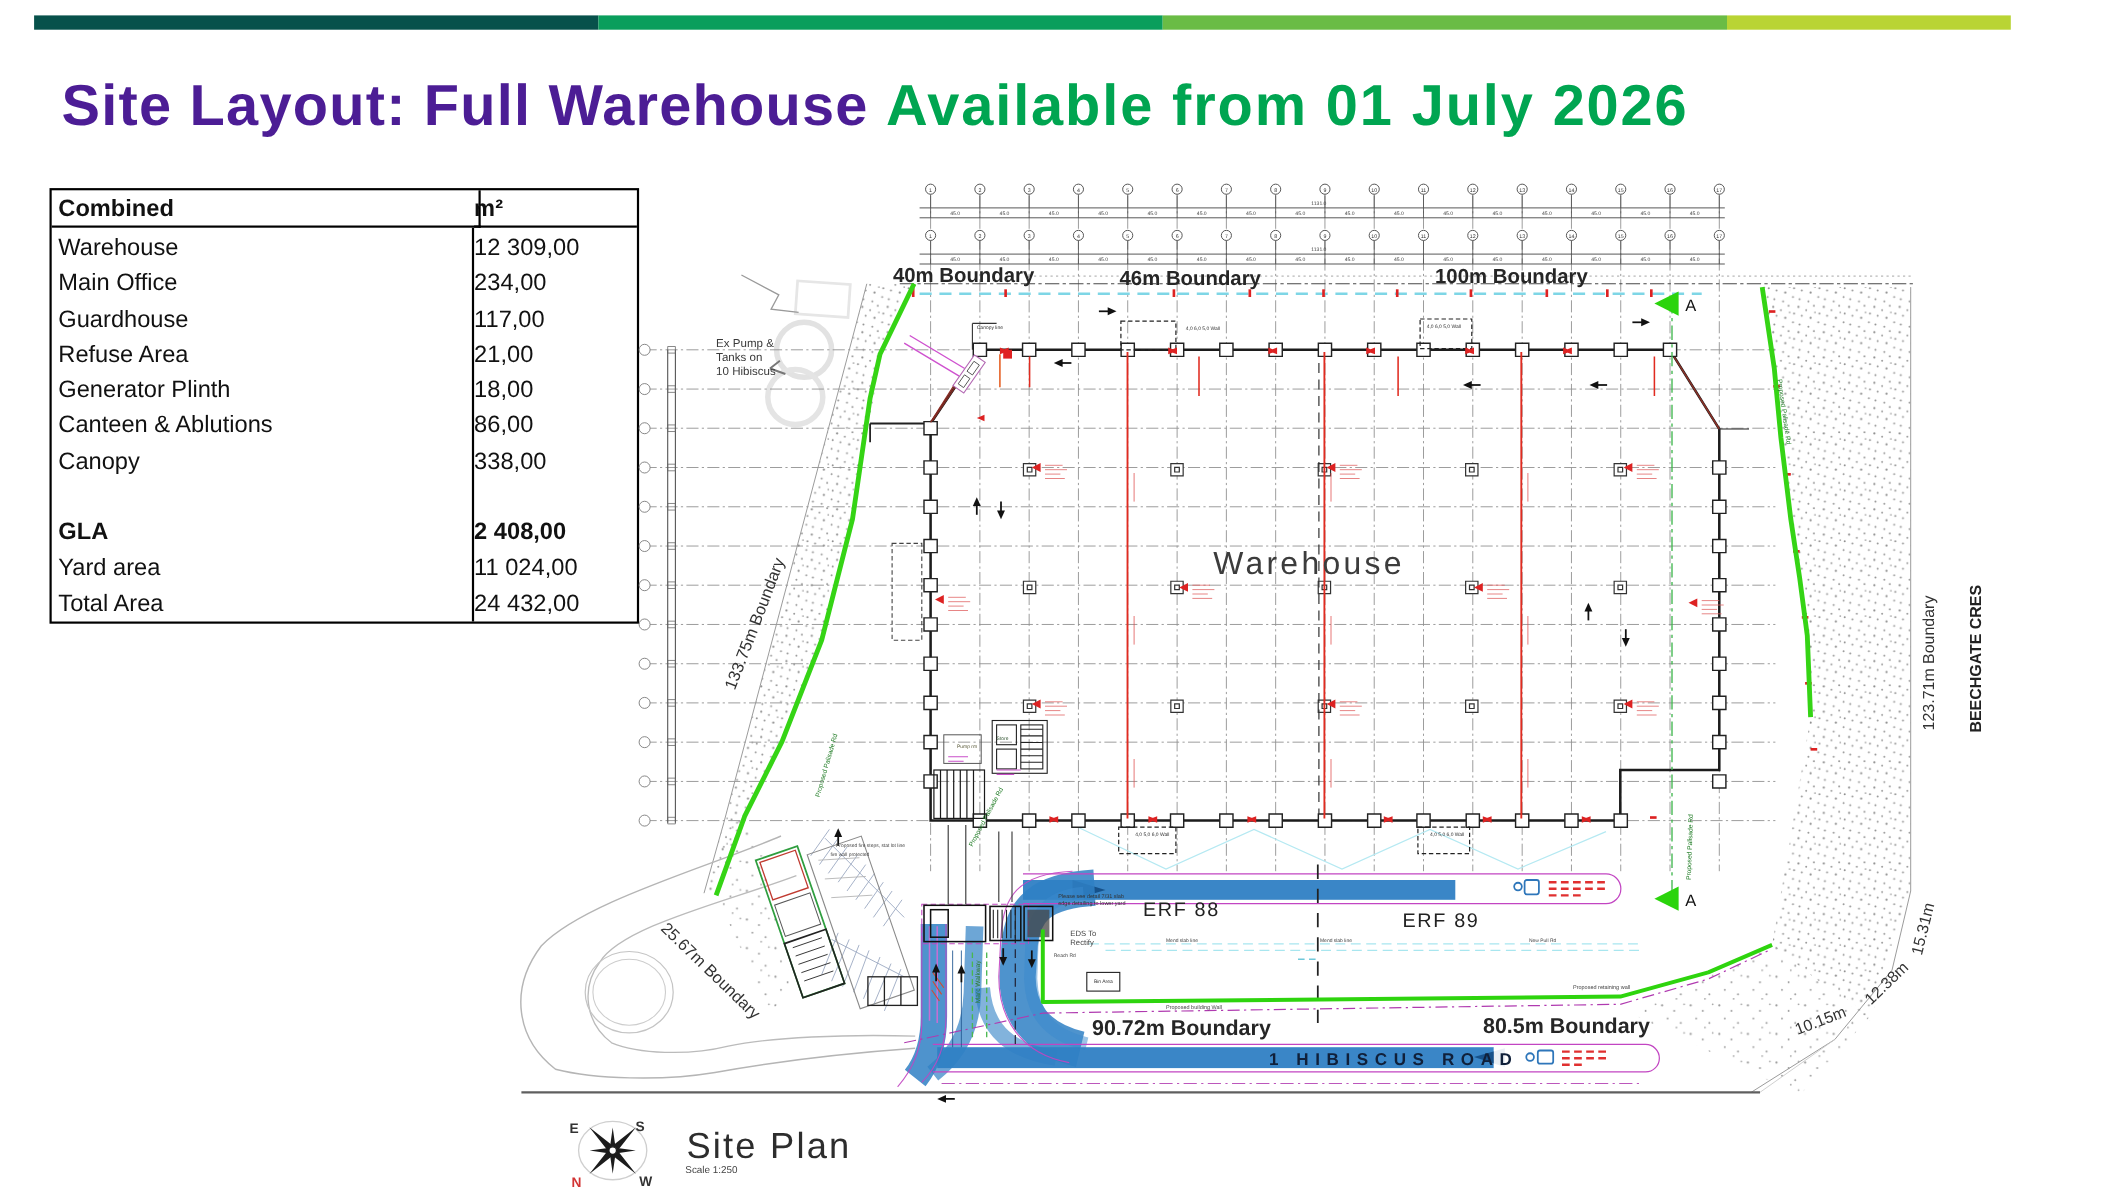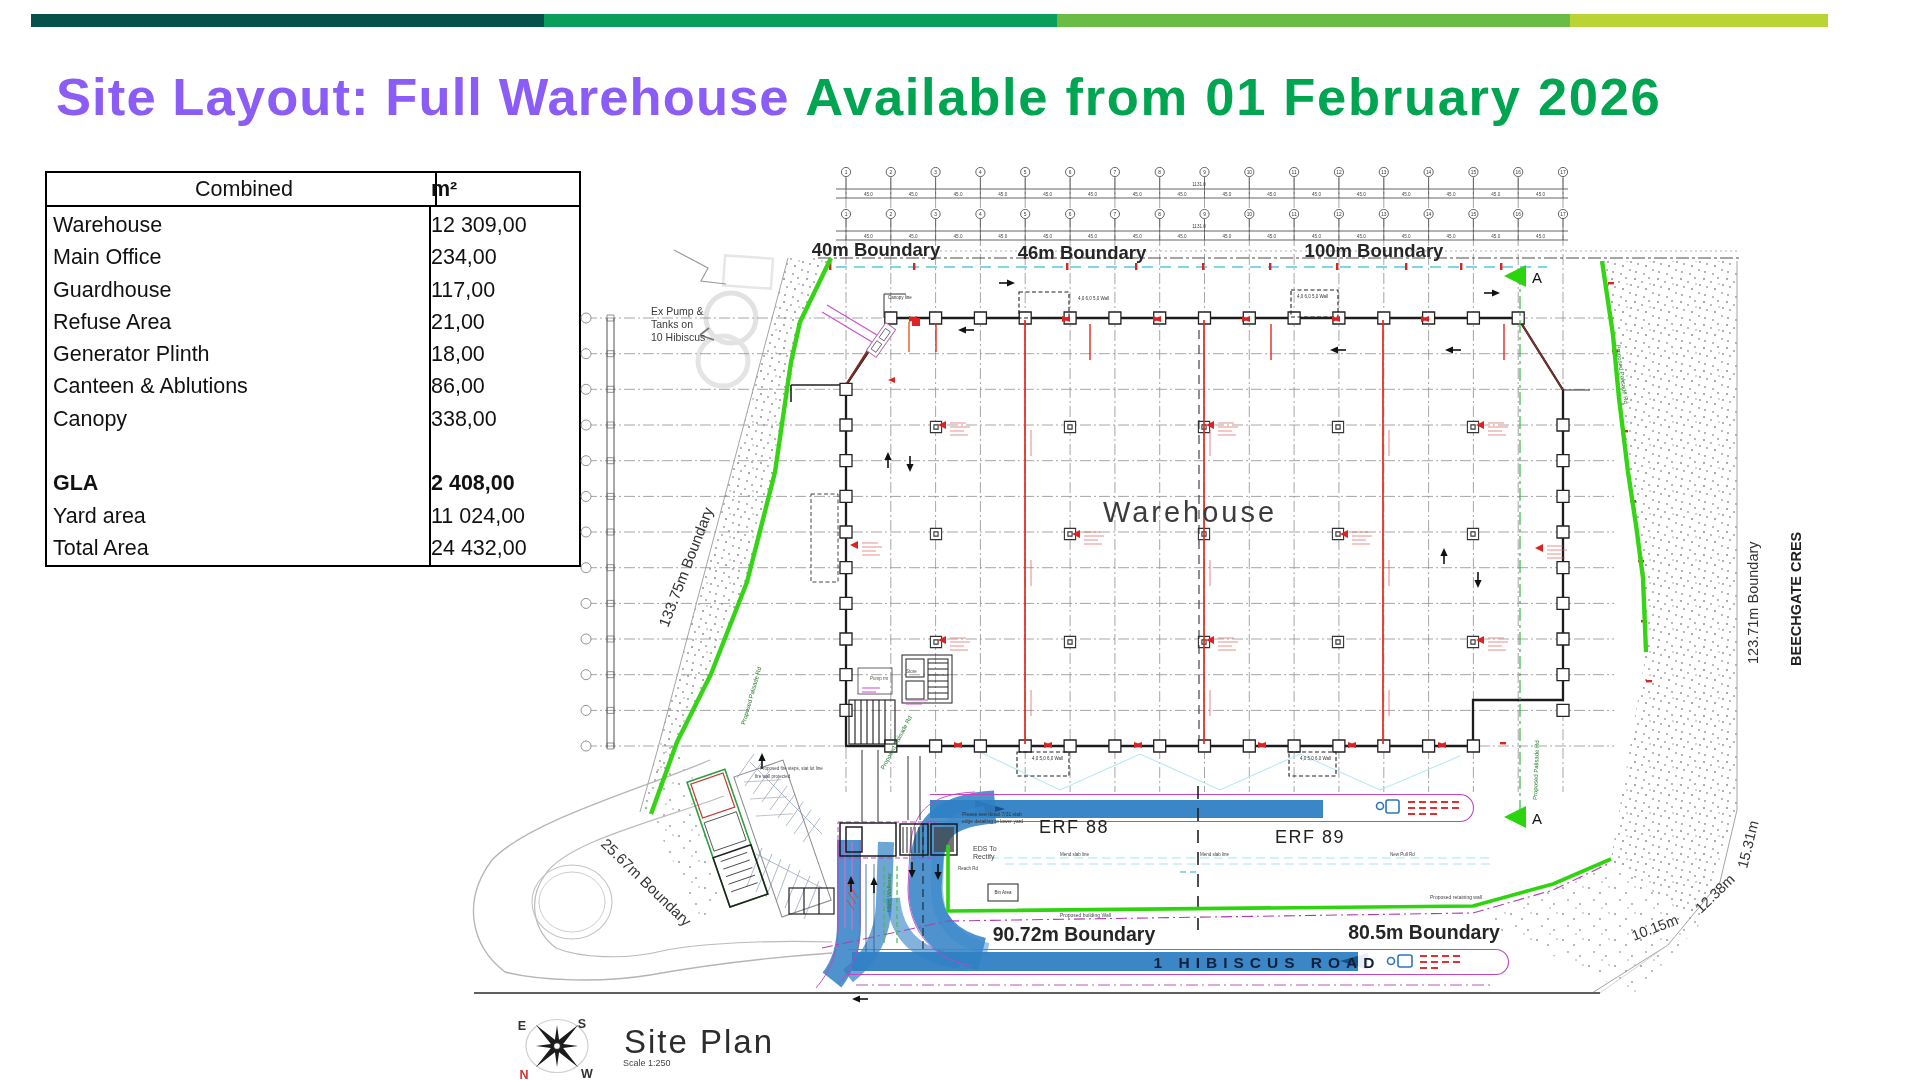--- a/index.html
+++ b/index.html
@@ -11,26 +11,26 @@
 
 <div class="abs" style="left:31px;top:14px;width:513px;height:13px;background:#07514b;"></div>
 
 <div class="abs" style="left:544px;top:14px;width:513px;height:13px;background:#0a9e5c;"></div>
 
 <div class="abs" style="left:1057px;top:14px;width:513px;height:13px;background:#6abc45;"></div>
 
 <div class="abs" style="left:1570px;top:14px;width:258px;height:13px;background:#b9d434;"></div>
 
 <div class="abs" style="left:56px;top:66px;font-size:52.5px;font-weight:bold;letter-spacing:1.1px;white-space:nowrap;">
-<span style="color:#8b5cf6;">Site Layout: Full Warehouse </span><span style="color:#00a551;letter-spacing:1.7px;">Available from 01 February 2026</span>
+<span style="color:#4c1d95;">Site Layout: Full Warehouse </span><span style="color:#00a551;letter-spacing:1.7px;">Available from 01 July 2026</span>
 </div>
 
 <div class="abs" style="left:45px;top:171px;width:532px;height:392px;border:2px solid #000;font-size:21.5px;color:#111;">
 
-  <div class="abs" style="left:0;top:0;width:382px;height:32px;border-right:2px solid #000;border-bottom:2px solid #000;font-weight:normal;padding-left:6px;line-height:32px;text-align:center;">Combined</div>
+  <div class="abs" style="left:0;top:0;width:382px;height:32px;border-right:2px solid #000;border-bottom:2px solid #000;font-weight:bold;padding-left:6px;line-height:32px;">Combined</div>
   <div class="abs" style="left:384px;top:0;width:148px;height:32px;border-bottom:2px solid #000;font-weight:bold;line-height:32px;">m²</div>
 
   <div class="abs" style="left:382px;top:34px;width:2px;height:358px;background:#000;"></div>
 
   <div class="abs" style="left:6px;top:36px;line-height:32.3px;">
     Warehouse<br>Main Office<br>Guardhouse<br>Refuse Area<br>Generator Plinth<br>Canteen &amp; Ablutions<br>Canopy<br><br><b>GLA</b><br>Yard area<br>Total Area
   </div>
   <div class="abs" style="left:384px;top:36px;width:136px;line-height:32.3px;text-align:left;">
     12 309,00<br>234,00<br>117,00<br>21,00<br>18,00<br>86,00<br>338,00<br><br><b>2 408,00</b><br>11 024,00<br>24 432,00
   </div>

